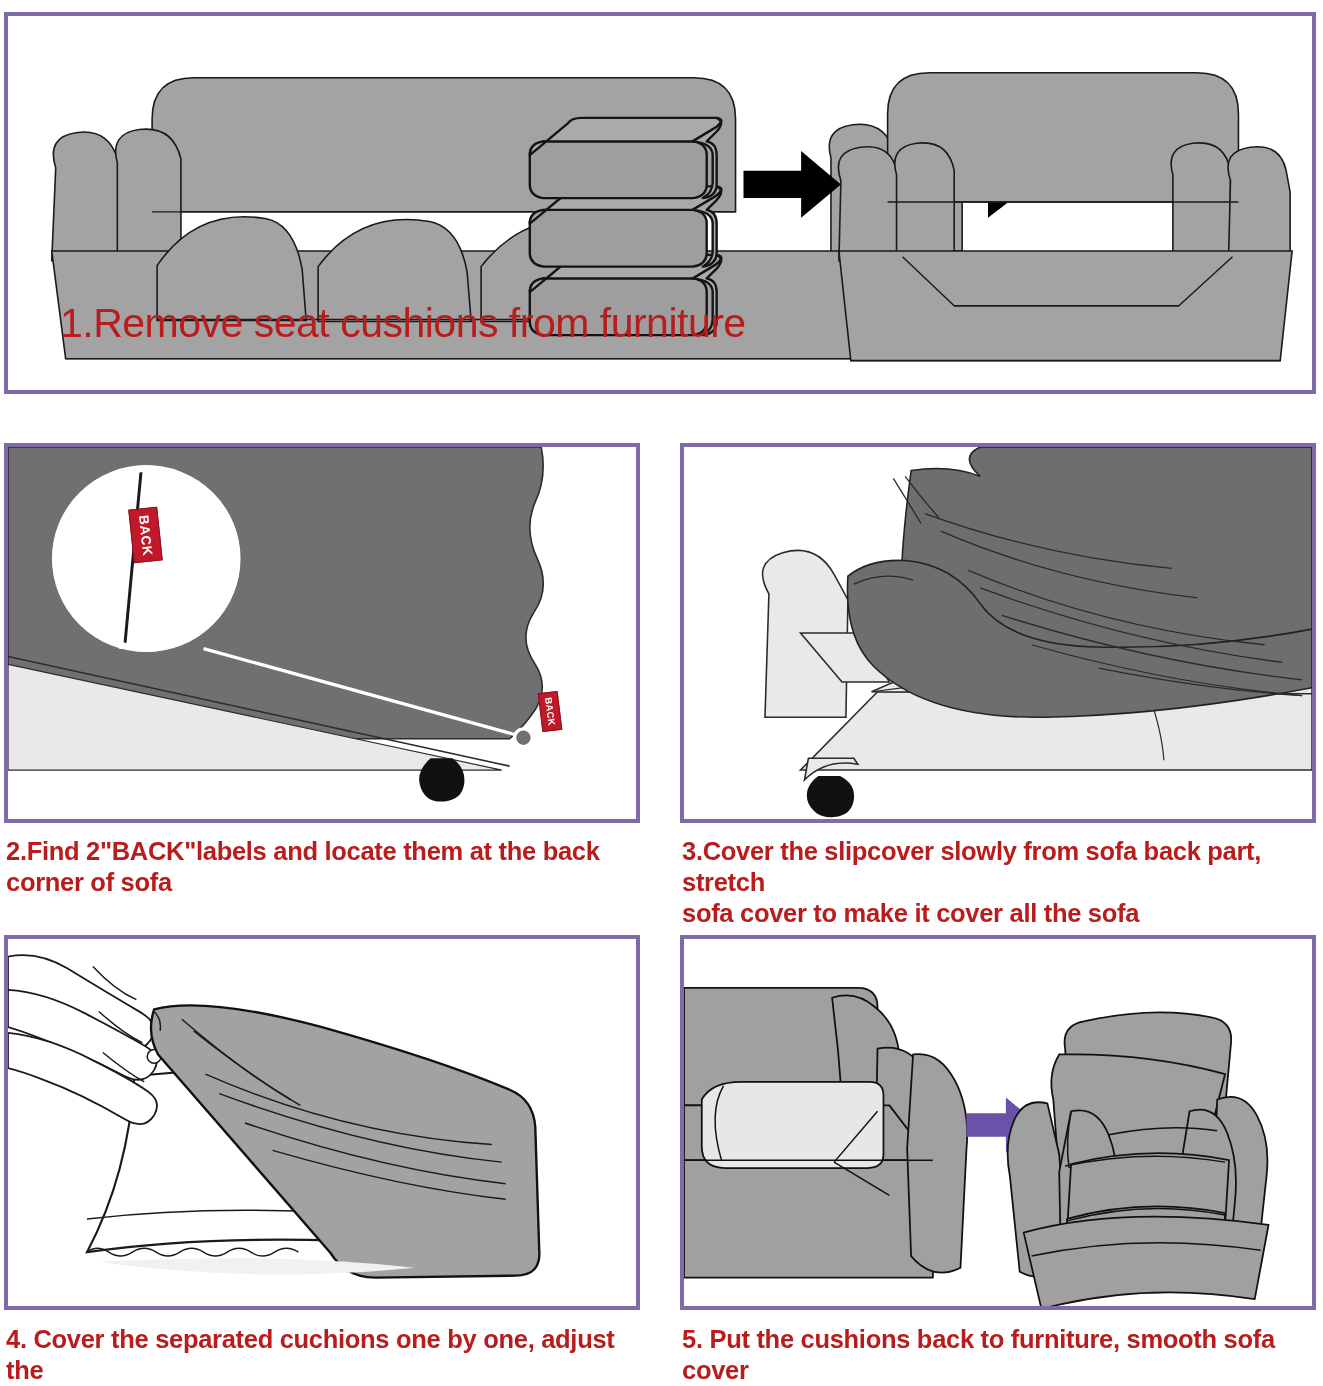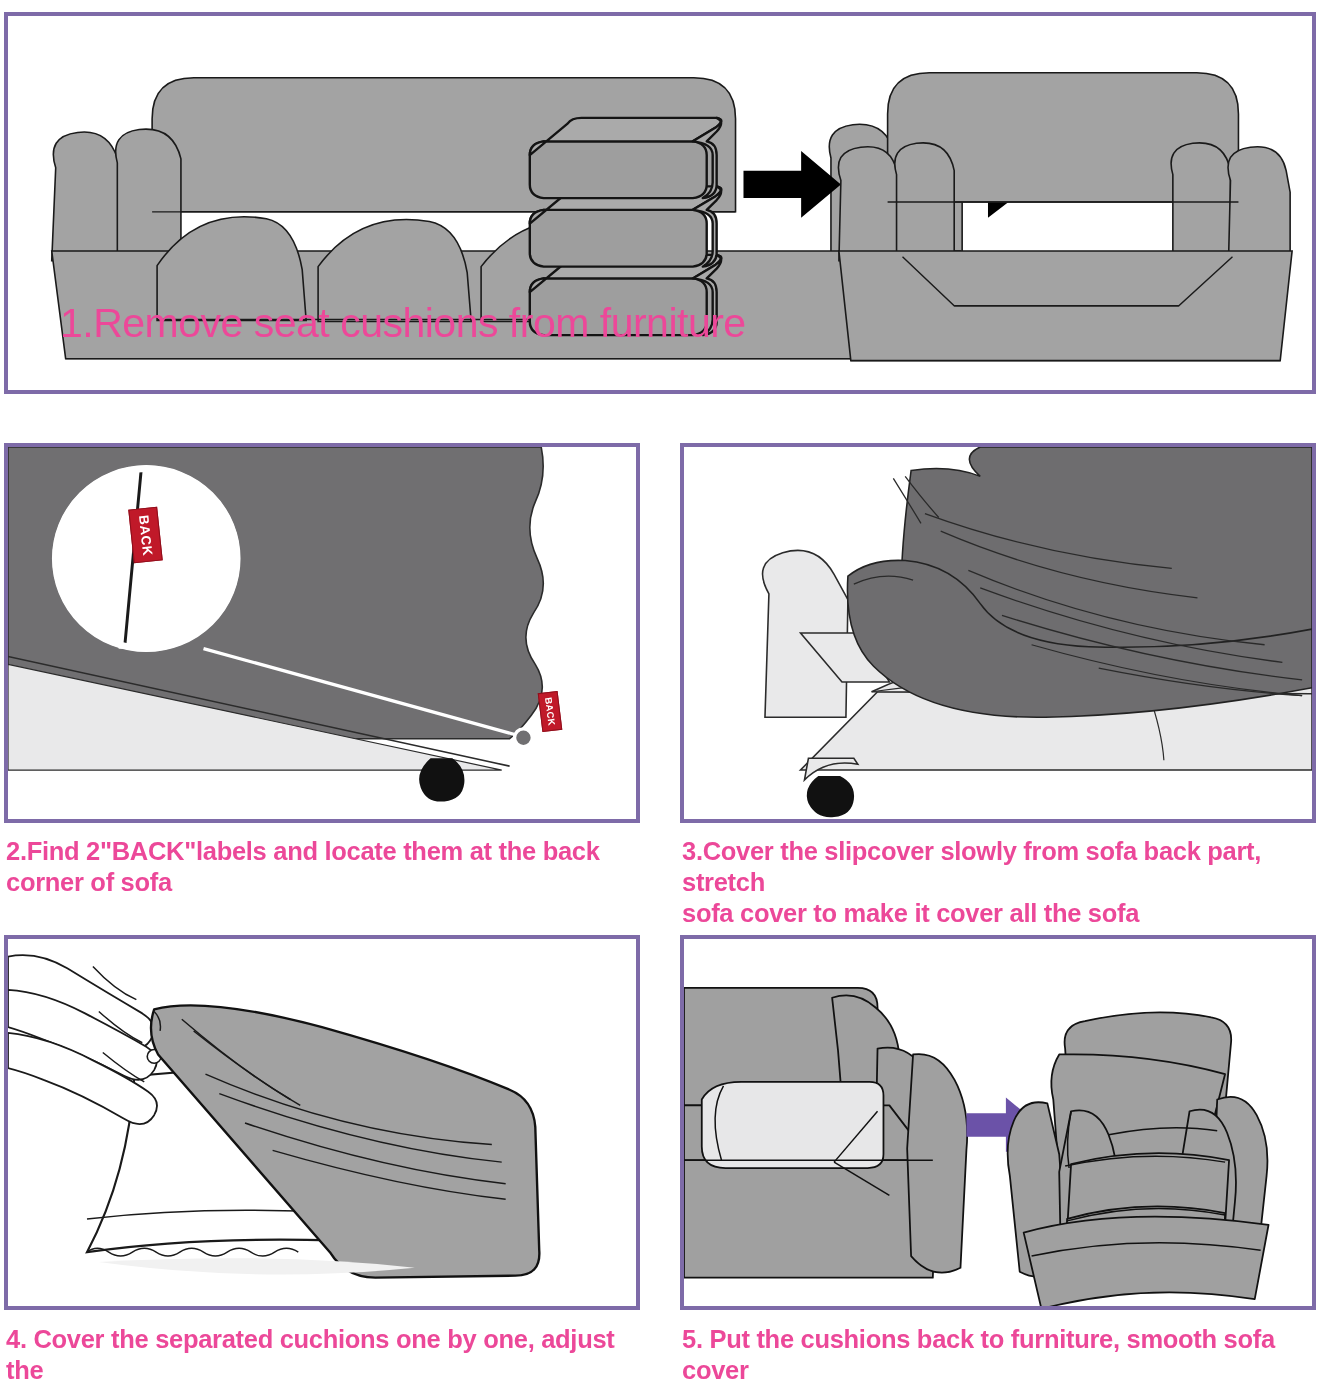--- a/index.html
+++ b/index.html
@@ -36,21 +36,21 @@
     position: absolute;
     left: 0; top: 0;
     width: 100%;
     height: 100%;
     display: block;
   }
 
   
   .caption {
     position: absolute;
-    color: #ec4899;
+    color: #b91c1c;
     font-family: "Liberation Sans", sans-serif;
     font-weight: 600;
     line-height: 1.22;
     letter-spacing: -0.3px;
     white-space: pre-line;
   }
   #caption-1 {
     left: 60px;
     top: 298px;
     font-size: 41px;

